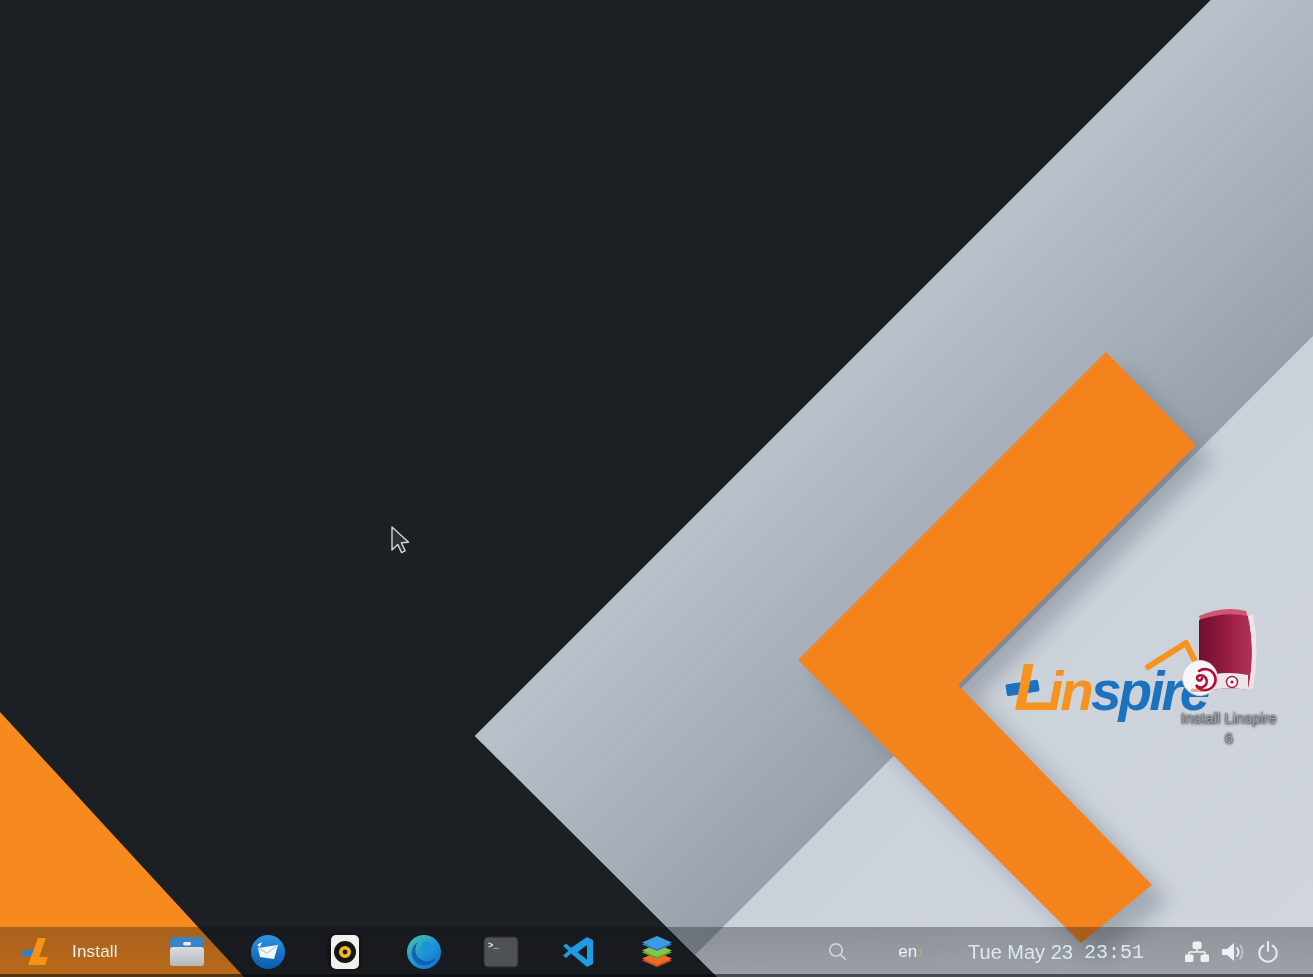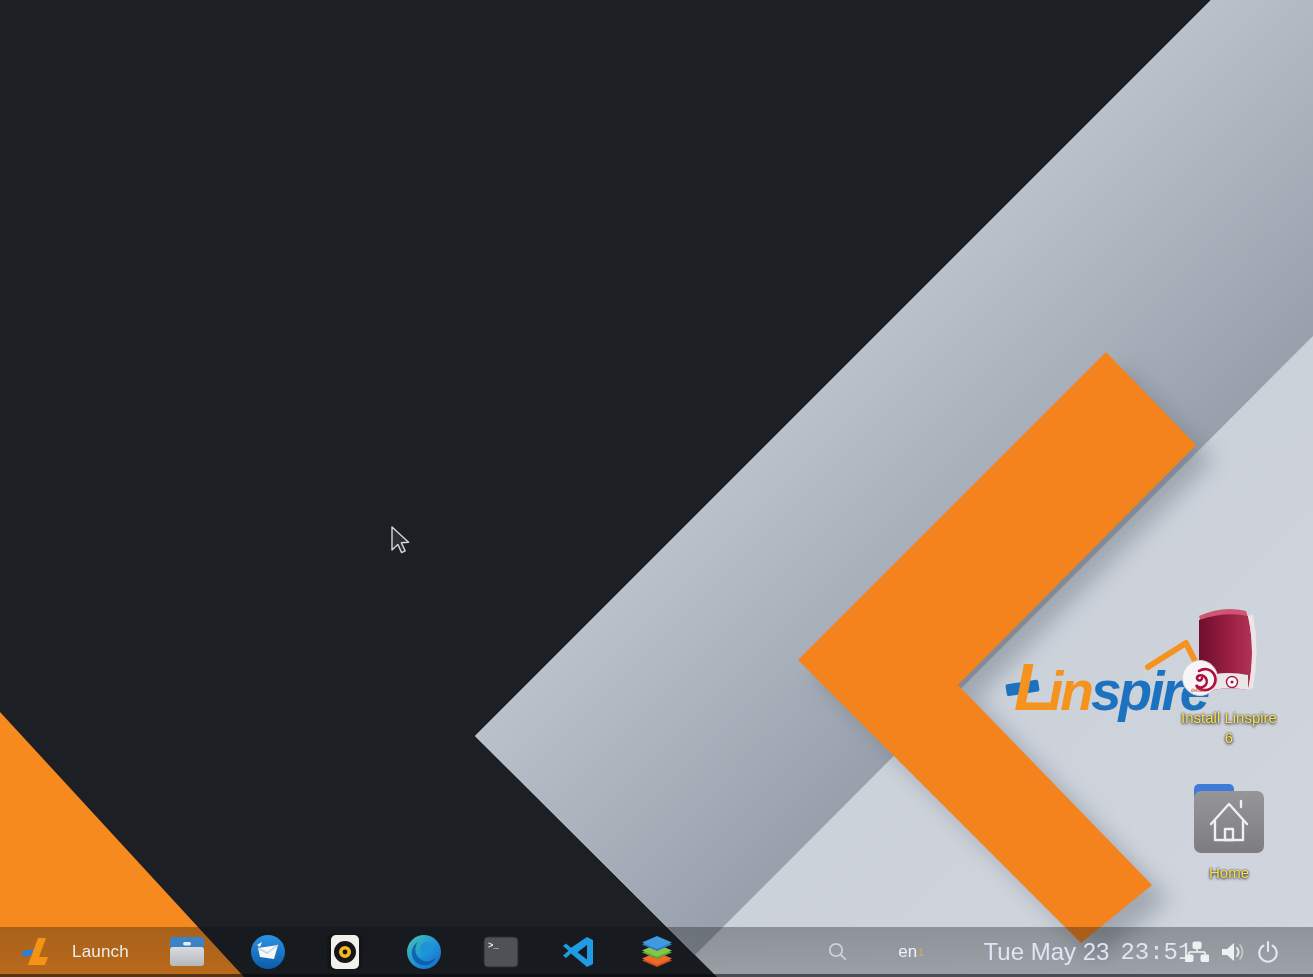--- a/index.html
+++ b/index.html
@@ -1,21 +1,21 @@
 <!DOCTYPE html>
 <html><head>
 <meta charset="utf-8">
 <style>
   html,body{margin:0;padding:0;background:#000;}
   #screen{position:relative;width:1313px;height:977px;overflow:hidden;
           font-family:"Liberation Sans",sans-serif;background:#1c1f24;}
   #wallpaper{position:absolute;left:0;top:0;z-index:0;}
   
   .desktop-icon{position:absolute;z-index:2;text-align:center;cursor:default;}
-  .icon-label{color:#fde047;font-size:15px;line-height:19.5px;
+  .icon-label{color:#a3a3a3;font-size:15px;line-height:19.5px;
               text-shadow:0 1px 3px rgba(15,20,30,.95),0 0 2px rgba(15,20,30,.7);}
   #icon-install{left:1160px;top:602px;width:138px;}
   #icon-install svg{display:block;margin:0 auto;}
   #icon-install .icon-label{margin-top:2px;}
   #icon-home{left:1162px;top:784px;width:134px;}
   #icon-home svg{display:block;margin:0 auto;}
   #icon-home .icon-label{margin-top:9px;}
   
   #taskbar{position:absolute;left:0;top:927px;width:1313px;height:50px;
            background:linear-gradient(rgba(12,14,18,.33),rgba(12,14,18,.26));z-index:5;}
@@ -24,21 +24,21 @@
   .launch{position:absolute;left:0;top:0;height:100%;width:160px;display:flex;
           align-items:center;cursor:pointer;}
   .launch-logo{margin-left:22px;}
   .launch-label{margin-left:22px;color:#ecedee;font-size:17px;letter-spacing:.2px;}
   .tb-app{position:absolute;top:50%;transform:translate(-50%,-50%);width:38px;height:38px;
           display:flex;align-items:center;justify-content:center;cursor:pointer;}
   .tray-item{position:absolute;top:50%;transform:translate(-50%,-50%);display:flex;
              align-items:center;justify-content:center;cursor:pointer;}
   .lang{color:#edf2f7;font-size:17px;}
   .lang .sub{font-size:10px;color:#e8a64f;vertical-align:-4px;margin-left:1px;}
-  .clock{color:#dde6f2;font-size:24px;white-space:nowrap;margin-left:32px;}
+  .clock{color:#dde6f2;font-size:20px;white-space:nowrap;}
   .clock .t{margin-left:11px;font-family:Liberation Mono, monospace;}
   
   #cursor{position:absolute;left:391px;top:526px;z-index:8;}
 </style>
 </head>
 <body>
 
 <div id="screen">
 
   <svg id="wallpaper" width="1313" height="977" viewBox="0 0 1313 977">
@@ -90,48 +90,29 @@
       <circle cx="31" cy="76" r="17.5" fill="#f7f5f5" stroke="#d8d2d4" stroke-width="1"></circle>
       <path d="M33,76 a2.5,2.5 0 1 1 -4,-2 a6,6 0 1 1 -2,9 a10.5,10.5 0 1 0 3,-14" fill="none" stroke="#ae1140" stroke-width="2.6" stroke-linecap="round"></path>
       <text x="22" y="90" font-size="4.5" fill="#c0392b">debian</text>
     </svg>
     <div class="icon-label">
       <div>Install Linspire</div>
       <div>6</div>
     </div>
   </div>
 
-  <div class="desktop-icon" id="icon-home">
-    <svg width="70" height="70" viewBox="0 0 70 70">
-      <defs>
-        <linearGradient id="folderG" x1="0" y1="0" x2="0" y2="1">
-          <stop offset="0" stop-color="#95959a"></stop>
-            <stop offset="1" stop-color="#7d7d81"></stop>
-        </linearGradient>
-      </defs>
-      <rect x="0" y="0" width="40" height="16" rx="5" fill="#3c7cd8"></rect>
-      <rect x="0" y="7" width="70" height="62" rx="7" fill="url(#folderG)"></rect>
-      <g fill="none" stroke="#f0f0f1" stroke-width="2.4" stroke-linecap="round" stroke-linejoin="round">
-        <path d="M17,40 L35,20 L53,40"></path>
-        <path d="M21,37 V56 H49 V37"></path>
-        <rect x="31" y="45" width="8" height="11"></rect>
-        <path d="M47,23 V17"></path>
-      </g>
-    </svg>
-    <div class="icon-label">Home</div>
-  </div>
 
   <div id="taskbar">
 
     <div class="launch">
       <svg class="launch-logo" width="28" height="30" viewBox="0 0 28 30">
         <rect x="0" y="13" width="13" height="6" rx="1" fill="#2f7fd0" transform="rotate(-10 6 16)"></rect>
         <path d="M16,1 L24,1 L17,20 L26,20 L23,28 L6,28 Z" fill="#f59414"></path>
       </svg>
-      <span class="launch-label">Launch</span>
+      <span class="launch-label">Install</span>
     </div>
 
     <div class="tb-app" style="left:187px">
       <svg width="36" height="30" viewBox="0 0 36 30">
         <defs>
             <linearGradient id="fmG" x1="0" y1="0" x2="0" y2="1">
           <stop offset="0" stop-color="#d9dcdf"></stop>
               <stop offset="1" stop-color="#b4b8bd"></stop>
             </linearGradient>
           </defs>

